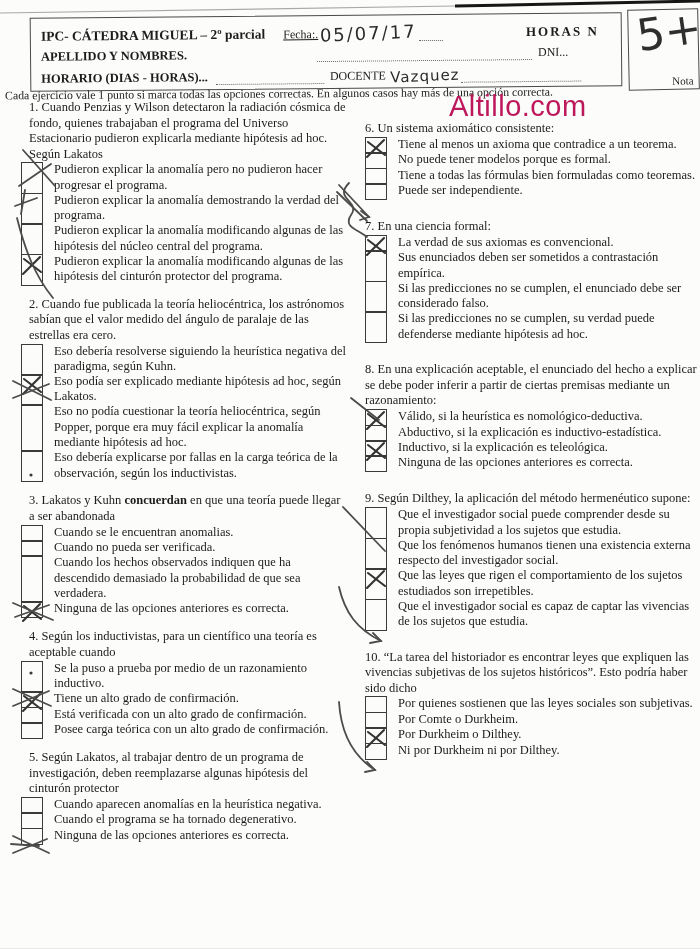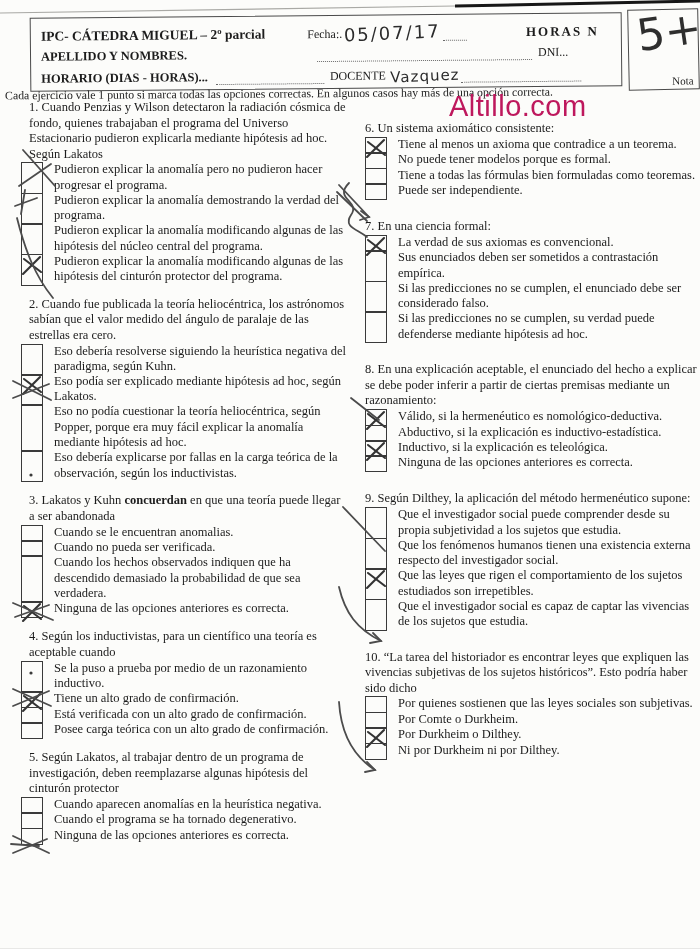--- a/index.html
+++ b/index.html
@@ -69,21 +69,21 @@
 <div class="page">
 
   <svg class="scan-lines" width="700" height="20">
     <line x1="0" y1="13" x2="455" y2="6" stroke="#a9a9a5" stroke-width="1.2"></line>
     <line x1="455" y1="6" x2="700" y2="1" stroke="#161616" stroke-width="3"></line>
   </svg>
 
   <div class="header-box">
     <div class="h-row h-r1">
       <span class="h-course">IPC- CÁTEDRA MIGUEL – 2º parcial</span>
-      <span class="h-small" style="margin-left:42px;">Fecha:.</span>
+      <span class="h-small" style="margin-left:18px;text-decoration:underline;">Fecha:.</span>
       <span class="handwrite h-fecha-val">05/07/17</span>
       <span class="dots" style="width:24px;"></span>
       <span class="h-tema">HORAS N</span>
     </div>
     <div class="h-row h-r2">
       <span class="h-label">APELLIDO Y NOMBRES.</span>
       <span class="dots" style="width:215px; margin-left:130px;"></span>
       <span class="h-small" style="margin-left:6px;">DNI...</span>
     </div>
     <div class="h-row h-r3">
@@ -317,21 +317,21 @@
       <div class="question">
         <div class="stem">8. En una explicación aceptable, el enunciado del hecho a explicar se debe poder inferir a partir de ciertas premisas mediante un razonamiento:</div>
         <div class="opts">
           <div class="opt">
             <div class="cb">
               <svg width="20" height="20">
                 <path d="M2,4 L19,17" stroke="#333" stroke-width="2.1" fill="none" stroke-linecap="round"></path>
                 <path d="M18,2 L1,19" stroke="#333" stroke-width="2.1" fill="none" stroke-linecap="round"></path>
               </svg>
             </div>
-            <div class="opt-text">Válido, si la hermenéutico es nomológico-deductiva.</div>
+            <div class="opt-text">Válido, si la heurística es nomológico-deductiva.</div>
           </div>
           <div class="opt">
             <div class="cb"></div>
             <div class="opt-text">Abductivo, si la explicación es inductivo-estadística.</div>
           </div>
           <div class="opt">
             <div class="cb">
               <svg width="20" height="20">
                 <path d="M2,4 L19,17" stroke="#333" stroke-width="2.1" fill="none" stroke-linecap="round"></path>
                 <path d="M18,2 L1,19" stroke="#333" stroke-width="2.1" fill="none" stroke-linecap="round"></path>

